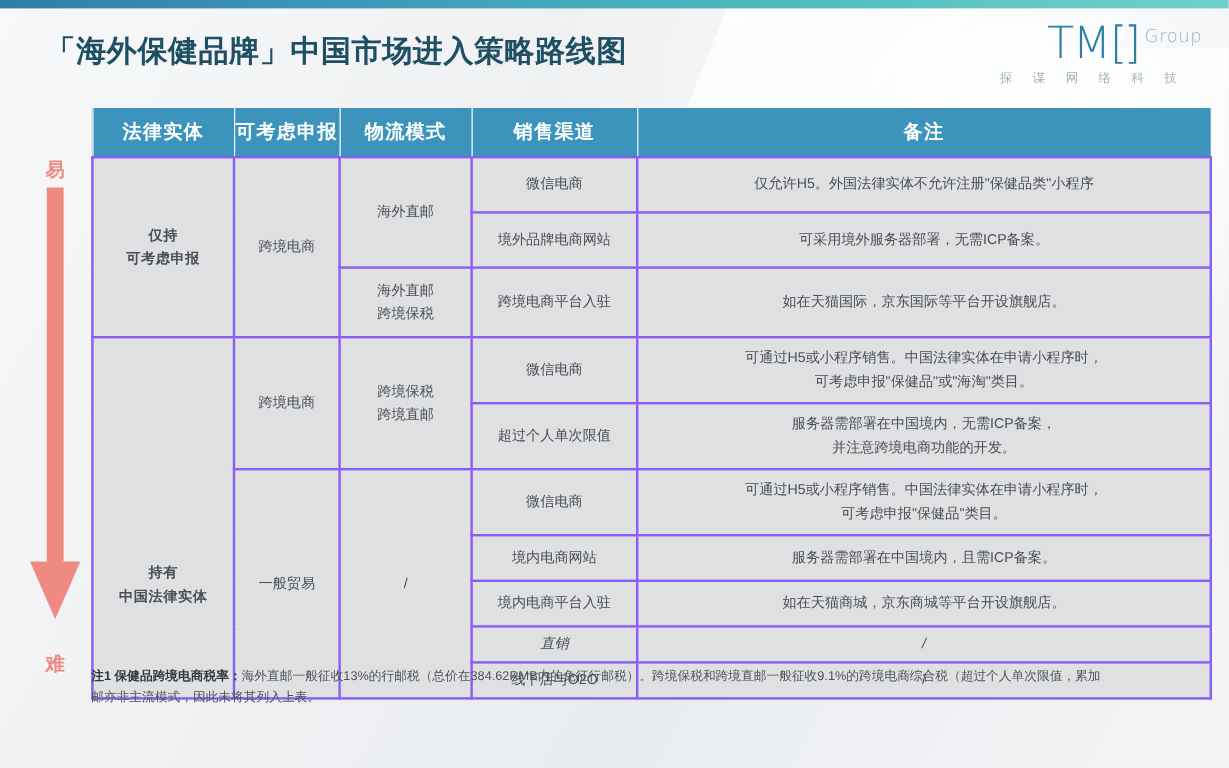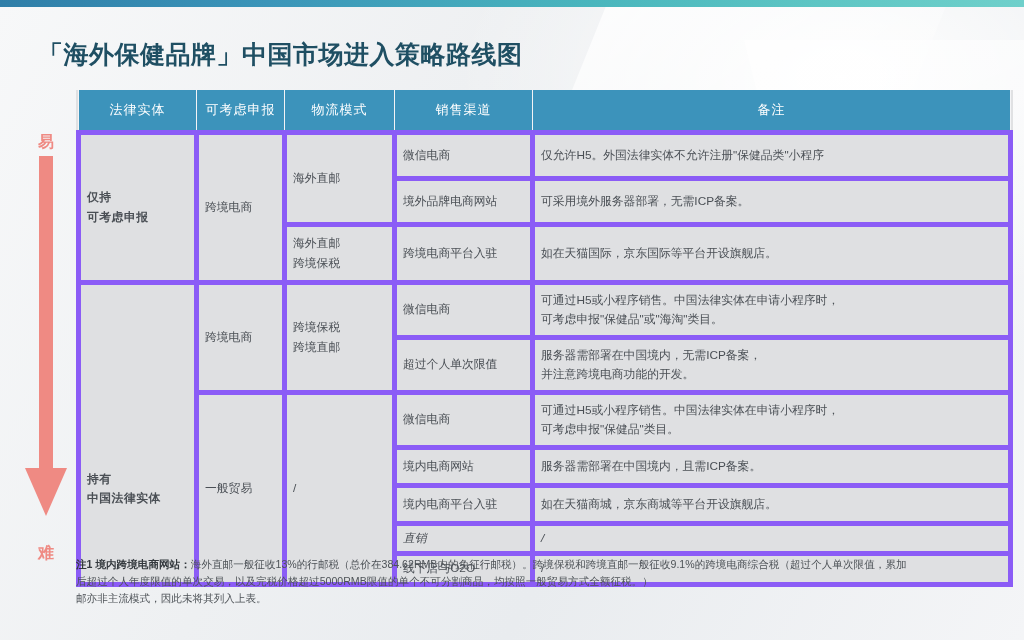--- a/index.html
+++ b/index.html
@@ -54,21 +54,21 @@
     top: 0; left: 0;
     width: 1024px;
     height: 7px;
     background: linear-gradient(90deg, #2f7ea8 0%, #3b95b9 26%, #49b6bd 58%, #5ec6c4 80%, #6fd0cb 100%);
   }
 
   
   .title {
     position: absolute;
     left: 38px;
-    top: 38px;
+    top: 26px;
     font-size: 25px;
     font-weight: bold;
     color: #1f4f63;
     letter-spacing: 0.5px;
     white-space: nowrap;
   }
 
   
   .logo {
     position: absolute;
@@ -145,32 +145,32 @@
   }
   table.matrix {
     border-collapse: collapse;
     table-layout: fixed;
     width: 932px;
     background: #e0e1e3;
   }
   table.matrix th {
     background: #3c93bb;
     color: #ffffff;
-    font-size: 13px;
-    font-weight: normal;
+    font-size: 16px;
+    font-weight: bold;
     height: 38px;
     letter-spacing: 1px;
     border: 1px solid #f3f4f6;
     border-top: none;
   }
   table.matrix td {
-    border: 5px solid #8b5cf6;
+    border: 2px solid #8b5cf6;
     color: #4a4f55;
     font-size: 11.8px;
-    text-align: left;
+    text-align: center;
     vertical-align: middle;
     line-height: 1.65;
     background: #dfe0e2;
     padding: 3px 6px;
   }
   td.entity {
     background: #4bbcbc;
     color: #ffffff;
     font-size: 14px;
     font-weight: bold;
@@ -210,20 +210,27 @@
 <div class="slide">
 
   <div class="facet facet-a"></div>
   <div class="facet facet-b"></div>
   <div class="facet facet-c"></div>
 
   <div class="top-bar"></div>
 
   <div class="title">「海外保健品牌」中国市场进入策略路线图</div>
 
+  <div class="logo">
+    <div class="logo-mark">
+      <span class="logo-word"><span>TM</span><span style="letter-spacing:-3px;">[</span><span style="letter-spacing:-1px;">]</span></span>
+      <span class="logo-group">Group</span>
+    </div>
+    <div class="logo-sub">探 谋 网 络 科 技</div>
+  </div>
 
   <div class="gauge">
     <div class="gauge-top-label">易</div>
     <svg class="gauge-arrow-svg" viewBox="0 0 44 380" preserveAspectRatio="none">
       <path d="M15 0 L29 0 L29 312 L43 312 L22 360 L1 312 L15 312 Z" fill="#ef8a83"></path>
     </svg>
     <div class="gauge-bottom-label">难</div>
   </div>
 
   <div class="table-wrap">
@@ -317,18 +324,17 @@
         </tr>
         <tr style="height:30px;">
           <td>线下店与O2O</td>
           <td class="remark">/</td>
         </tr>
       </tbody>
     </table>
   </div>
 
   <div class="footnotes">
-    <p><span class="fn-tag">注1 境内跨境电商网站：</span><span>海外直邮一般征收13%的行邮税（总价在384.62RMB内的免征行邮税）。跨境保税和跨境直邮一般征收9.1%的跨境电商综合税（超过个人单次限值，累加</span></p>
-    <p><span>后超过个人年度限值的单次交易，以及完税价格超过5000RMB限值的单个不可分割商品，均按照一般贸易方式全额征税。）</span></p>
+    <p><span class="fn-tag">注1 保健品跨境电商税率：</span><span>海外直邮一般征收13%的行邮税（总价在384.62RMB内的免征行邮税）。跨境保税和跨境直邮一般征收9.1%的跨境电商综合税（超过个人单次限值，累加</span></p>
     <p><span>邮亦非主流模式，因此未将其列入上表。</span></p>
   </div>
 
 </div>
 
 </body></html>

